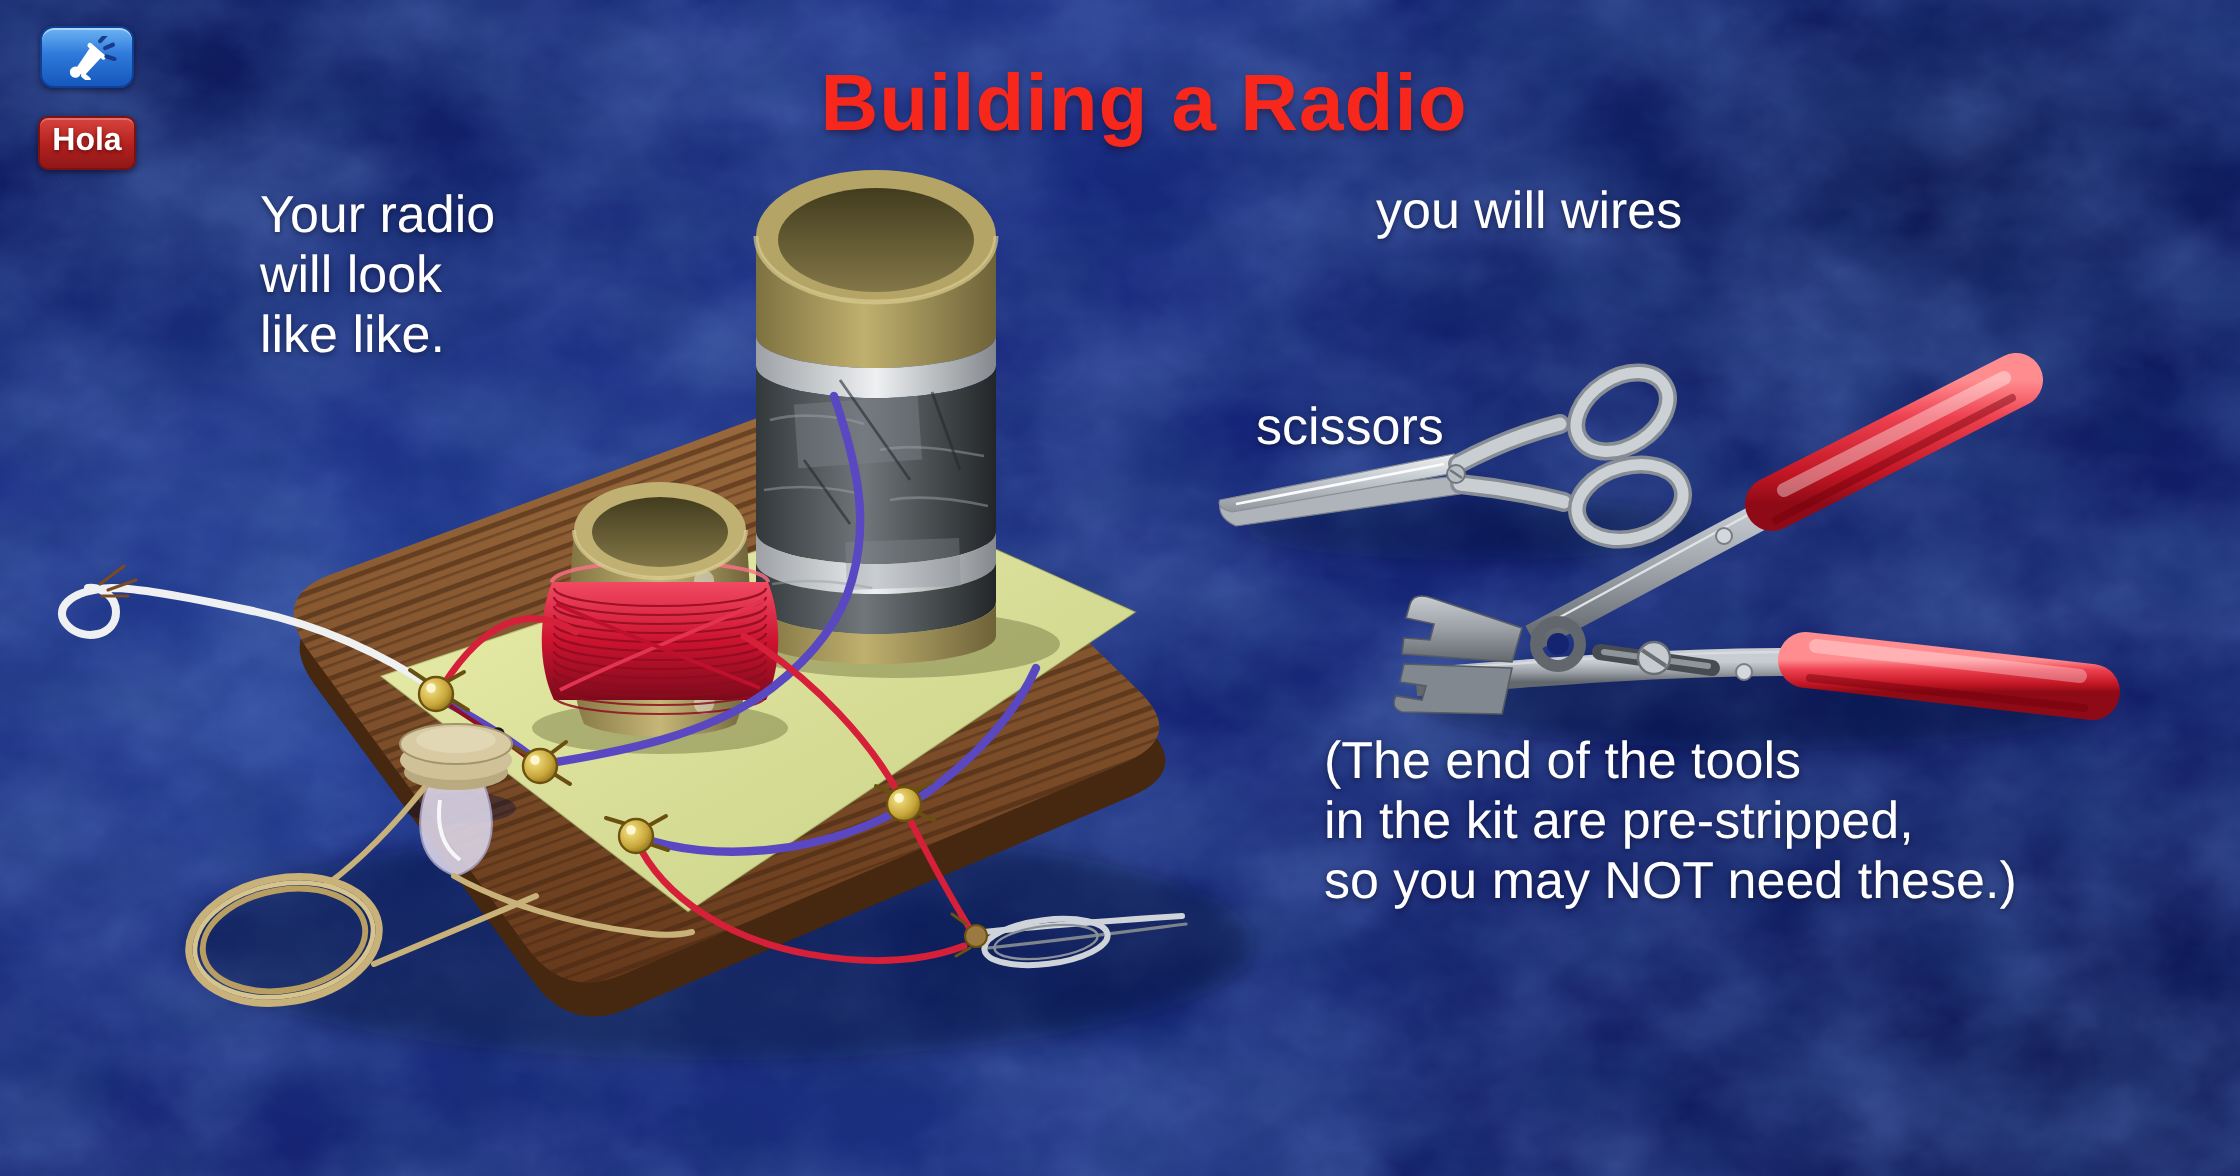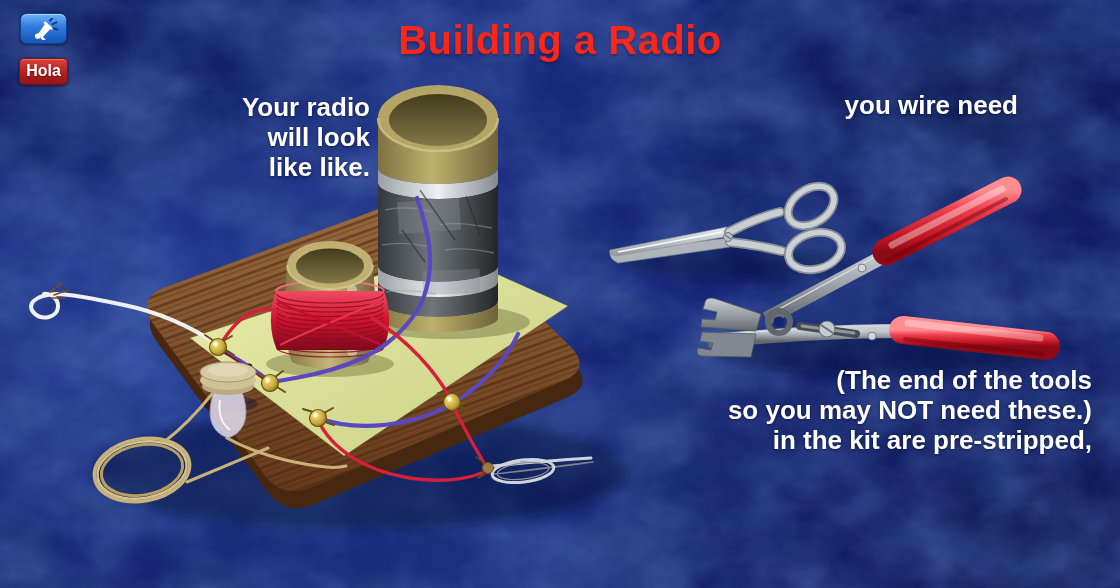--- a/index.html
+++ b/index.html
@@ -10,26 +10,26 @@
     background:
       radial-gradient(520px 400px at 16% 58%, rgba(48,84,176,.55), rgba(48,84,176,0) 70%),
       radial-gradient(460px 320px at 42% 96%, rgba(40,74,160,.40), rgba(40,74,160,0) 70%),
       radial-gradient(560px 380px at 88% 14%, rgba(2,8,42,.55), rgba(2,8,42,0) 72%),
       radial-gradient(640px 420px at 94% 92%, rgba(3,9,46,.50), rgba(3,9,46,0) 75%),
       radial-gradient(500px 300px at 6% 6%, rgba(3,9,46,.45), rgba(3,9,46,0) 70%),
       linear-gradient(#17287e,#141f6e);
   }
   .scene{position:absolute;left:0;top:0;}
   .title{
-    position:absolute;left:260px;top:18px;width:600px;margin:0;
+    position:absolute;left:260px;top:18px;width:600px;margin:12px;
     text-align:center;font-size:40px;font-weight:bold;color:#f7271c;
     letter-spacing:.5px;text-shadow:0 2px 3px rgba(30,0,0,.35);
   }
   .cap{
-    position:absolute;color:#ffffff;font-weight:bold;text-align:right;
+    position:absolute;color:#ffffff;font-weight:normal;text-align:left;
     font-size:26px;line-height:30px;text-shadow:0 1px 3px rgba(0,0,25,.55);
   }
   .cap span{display:block;}
   .cap-left{left:130px;top:92px;width:240px;}
   .cap-right{left:688px;top:90px;width:330px;}
   .cap-scissors{left:628px;top:198px;width:150px;}
   .cap-strippers{left:662px;top:365px;width:430px;font-size:26px;line-height:30px;}
   .audio-btn{
     position:absolute;left:20px;top:13px;width:47px;height:31px;border-radius:7px;
     background:linear-gradient(#6cb4f4,#2f7ada 45%,#1557bd);
@@ -313,23 +313,26 @@
 
   <h1 class="title">Building a Radio</h1>
 
   <div class="cap cap-left">
     <span>Your radio</span>
     <span>will look</span>
     <span>like like.</span>
   </div>
 
   <div class="cap cap-right">
-    <span>you wire need</span>
+    <span>you will wires</span>
   </div>
 
+  <div class="cap cap-scissors">
+    <span>scissors</span>
+  </div>
 
   <div class="cap cap-strippers">
     <span>(The end of the tools</span>
+    <span>in the kit are pre-stripped,</span>
     <span>so you may NOT need these.)</span>
-    <span>in the kit are pre-stripped,</span>
   </div>
 
 </div>
 
 </body></html>

